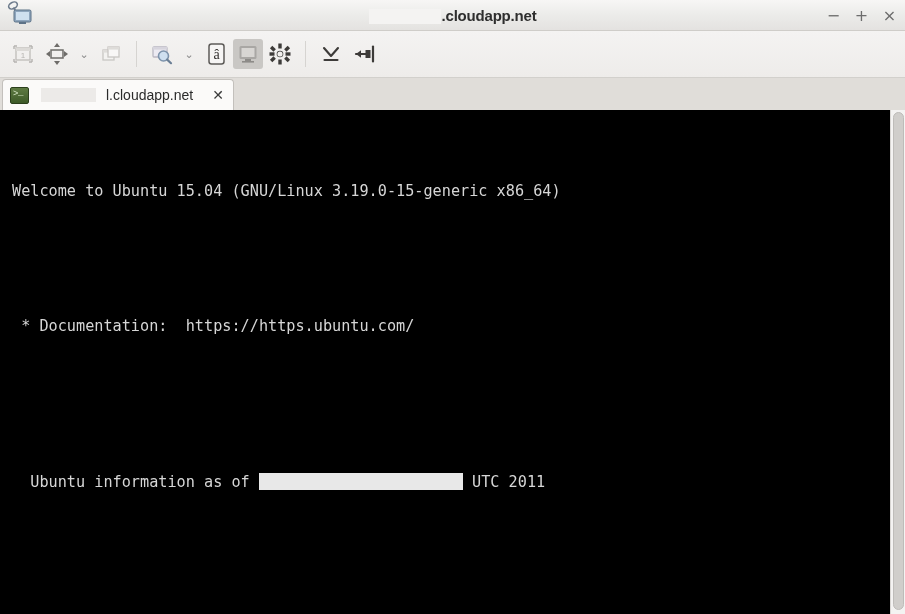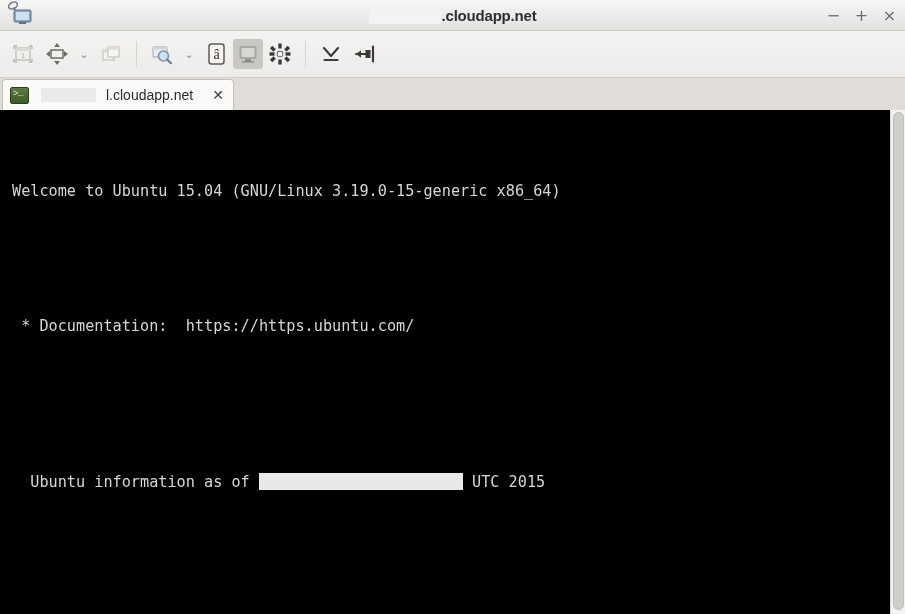--- a/index.html
+++ b/index.html
@@ -398,21 +398,21 @@
 
   <div class="terminal-wrap">
 
     <div class="terminal">
 
       <div class="tline">Welcome to Ubuntu 15.04 (GNU/Linux 3.19.0-15-generic x86_64)</div>
       <div class="tline"></div>
       <div class="tline"> * Documentation:  https://https.ubuntu.com/</div>
       <div class="tline"></div>
 
-      <div class="tline"><span>  Ubuntu information as of </span><span class="term-redact" id="redact-datetime" style="width: 204px;"></span><span> UTC 2015</span></div>
+      <div class="tline"><span>  Ubuntu information as of </span><span class="term-redact" id="redact-datetime" style="width: 204px;"></span><span> UTC 2011</span></div>
 
       <div class="tline"></div>
       
       
       
       
       
       
       
       

